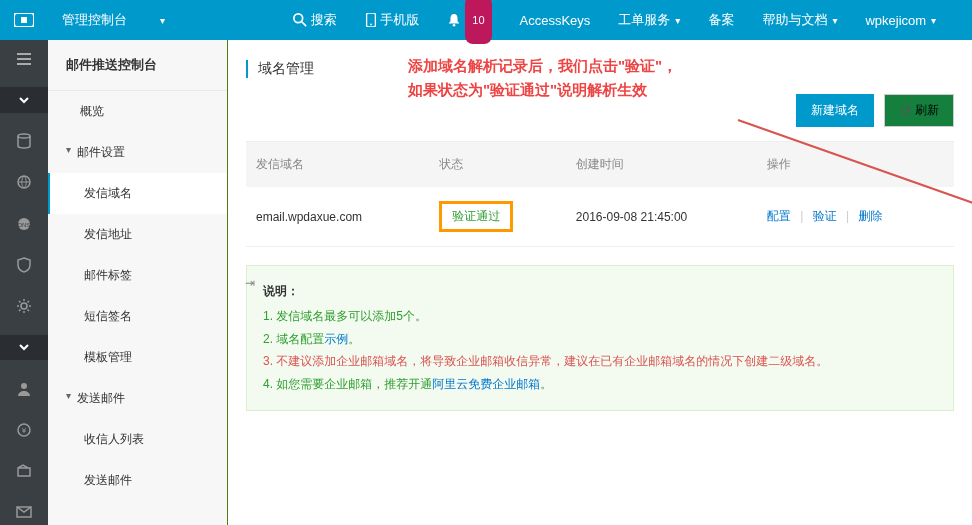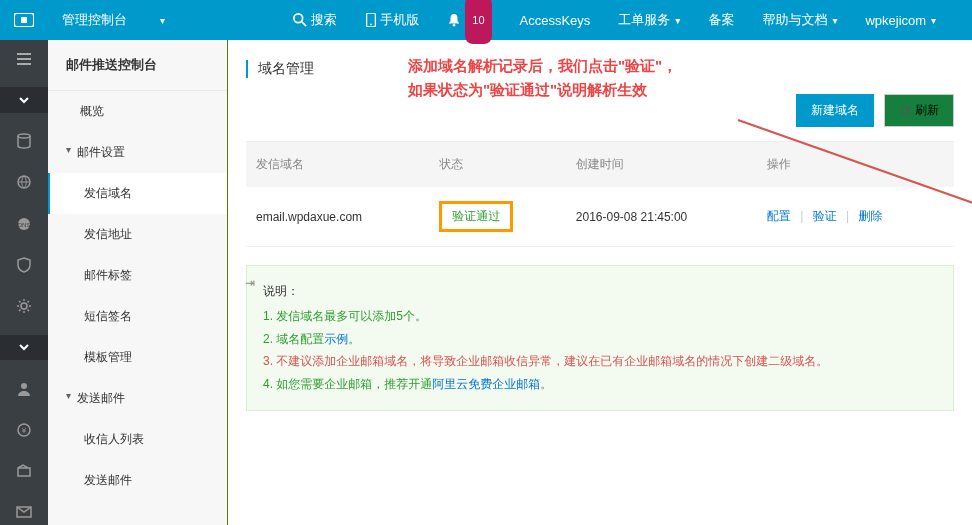--- a/index.html
+++ b/index.html
@@ -38,21 +38,21 @@
   .table th, .table td { text-align: left; padding: 14px 10px; font-size: 12px; font-weight: normal; }
   .table thead { background: #f5f5f5; color: #888; border-top:1px solid #eee;}
   .table td { border-bottom: 1px solid #eee; }
   .status-box { border: 3px solid #ff9900; padding: 4px 10px; color: #2e9e2e; display: inline-block; }
   .op-link { color: #0077cc; cursor: pointer; }
   .op-sep { color: #ccc; margin: 0 6px; }
   .ops { text-align: right; }
   
   .notice { background: #f3faf0; border: 1px solid #d9efce; padding: 14px 16px; margin-top: 18px; position: relative; line-height: 1.9; }
   .notice-toggle { position: absolute; left: -2px; top: 6px; color:#888; cursor:pointer;}
-  .notice-title { font-weight: normal; margin-bottom: 2px; }
+  .notice-title { font-weight: bold; margin-bottom: 2px; }
   .notice .green { color: #2e9e2e; }
   .notice .link { color: #0077cc; }
   .notice .red { color: #d9534f; }
   .watermark { position: absolute; left: 230px; top: 248px; font-weight: bold; font-size: 15px; }
   .watermark .wp { color: #0aa; }
   .watermark .ord { color: #ff9900; }
   .watermark .rest { color: #0077cc; }
   
   .arrow { position: absolute; left: 500px; top: 70px; pointer-events: none; }
 </style>

